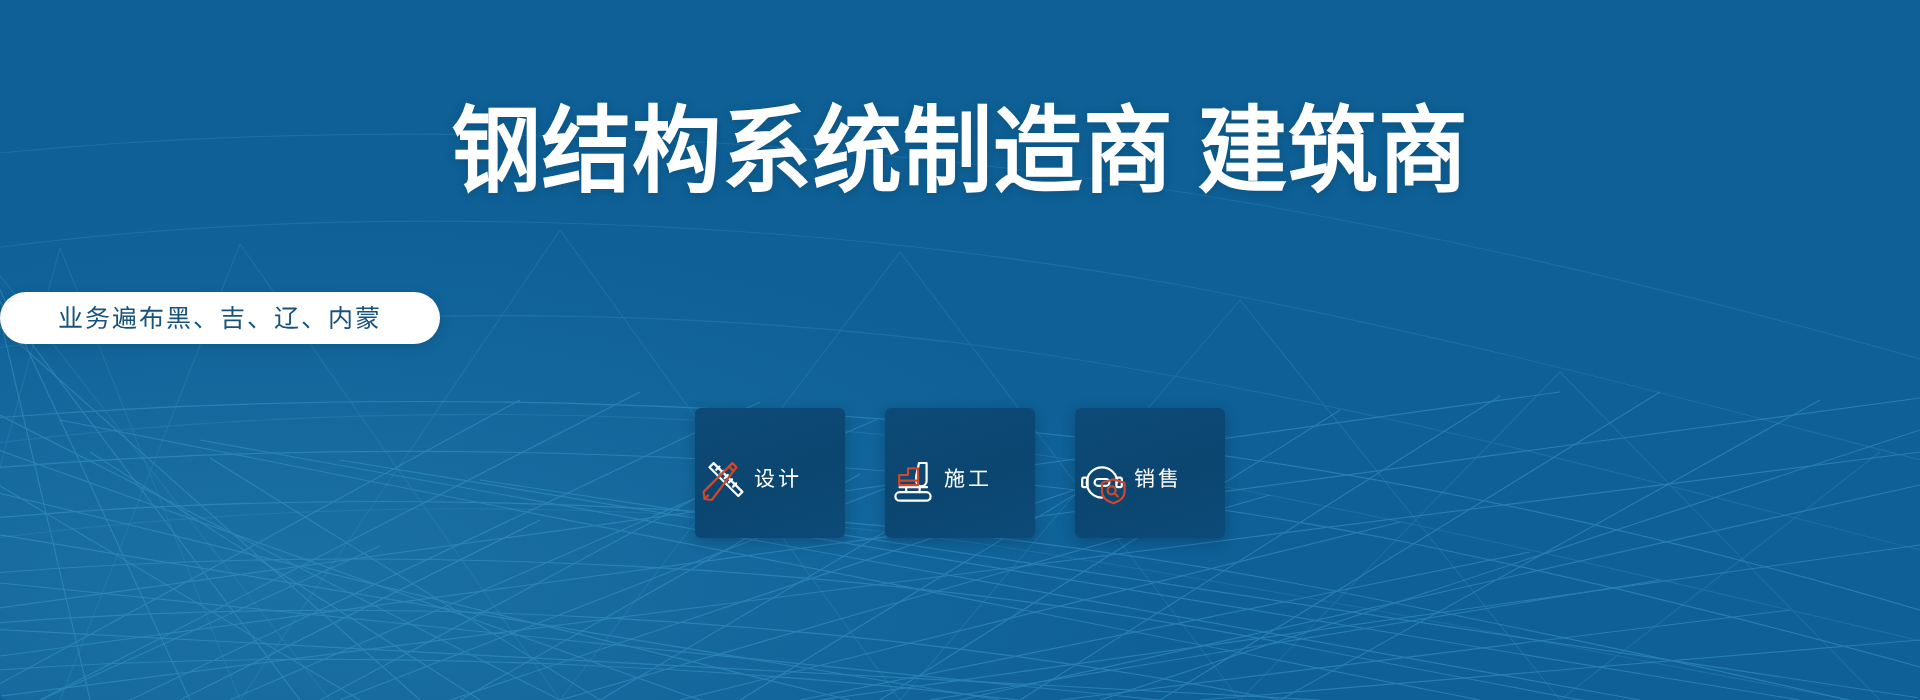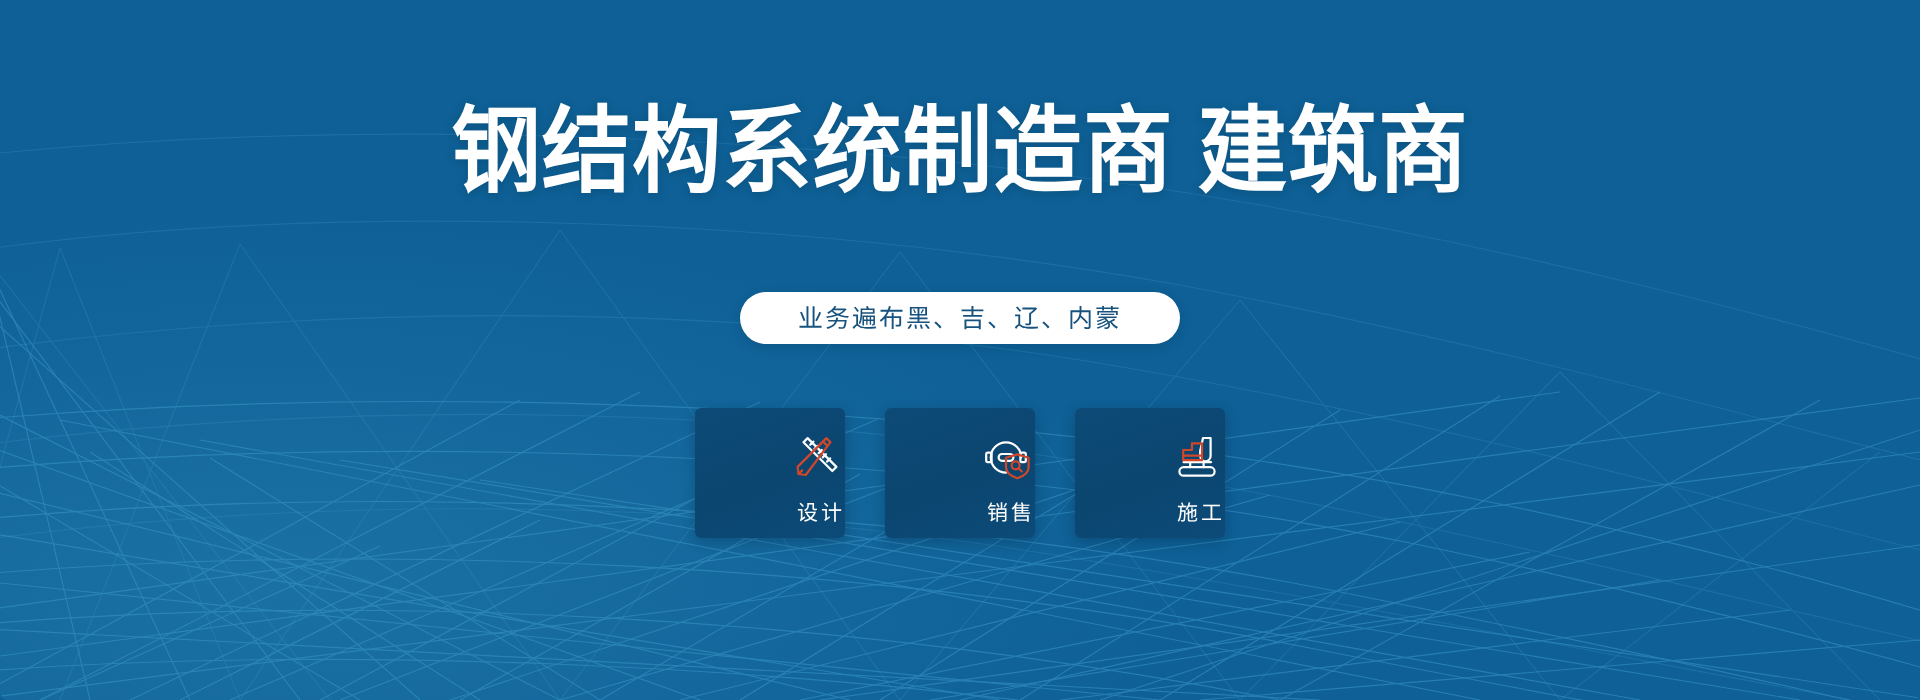--- a/index.html
+++ b/index.html
@@ -29,41 +29,41 @@
     text-align:center;color:#ffffff;
     font-size:95px;line-height:1;
     font-weight:bold;
     letter-spacing:1px;
     transform:scaleX(.94);
     white-space:nowrap;
     text-shadow:0 2px 10px rgba(4,45,72,.28);
   }
   .headline .gap{display:inline-block;width:26px;}
   
-  .pill-wrap{position:absolute;left:0;right:0;top:292px;display:flex;justify-content:center;}
+  .pill-wrap{position:absolute;left:0;right:0;top:292px;display:flex;justify-content:flex-start;}
   .pill{
     background:#ffffff;border-radius:30px;
     height:52px;line-height:52px;
     padding:0 58px;
     color:#17537e;
     font-size:25px;
     letter-spacing:2px;
     white-space:nowrap;
     box-shadow:0 3px 12px rgba(3,40,66,.18);
   }
   
   .cards{
     position:absolute;left:0;right:0;top:408px;
     display:flex;justify-content:center;gap:40px;
   }
   .card{
     width:150px;height:130px;
     background:linear-gradient(160deg,#0d4a77 0%,#0b4670 55%,#0c4a78 100%);
     border-radius:6px;
-    display:flex;flex-direction:column;align-items:flex-end;
+    display:flex;align-items:center;
     box-shadow:0 4px 14px rgba(3,34,58,.30);
   }
   .card .ico{height:62px;margin-top:18px;display:flex;align-items:center;justify-content:center;}
   .card .ico svg{display:block;}
   .card .cap{
     margin-top:8px;color:#ffffff;font-size:21px;letter-spacing:3px;
     text-indent:3px;
   }
 </style>
 </head>
@@ -186,50 +186,50 @@
         </svg>
       </div>
       <div class="cap">设计</div>
     </div>
 
 
     <div class="card">
       <div class="ico">
         <svg width="56" height="56" viewBox="0 0 56 56" fill="none" aria-hidden="true">
           <g stroke="#ffffff" stroke-width="2.2" stroke-linecap="round" stroke-linejoin="round">
+            <path d="M34.0 9.0 L41.6 9.0 L41.6 27.0 C 41.6 30.0 39.2 32.3 36.4 32.3 C 33.6 32.3 31.2 30.0 31.2 27.0 L 31.2 22.0 Z"></path>
+            <rect x="10.4" y="38.2" width="35.2" height="8.4" rx="4.2"></rect>
+            <path d="M14.6 33.2 L42.0 33.2"></path>
+            <path d="M21.2 33.2 L21.2 38.2"></path>
+            <path d="M34.6 33.2 L34.6 38.2"></path>
+          </g>
+          <g stroke="#d1472a" stroke-width="2.2" stroke-linecap="round" stroke-linejoin="round" fill="none">
+            <path d="M23.0 14.3 L33.0 14.3 L33.0 26.6 L14.2 26.6 L14.2 21.0 L23.0 21.0 Z"></path>
+            <path d="M14.2 26.6 L14.2 31.2 L33.0 31.2 L33.0 26.6"></path>
+          </g>
+        </svg>
+      </div>
+      <div class="cap">施工</div>
+    </div>
+
+    <div class="card">
+      <div class="ico">
+        <svg width="56" height="56" viewBox="0 0 56 56" fill="none" aria-hidden="true">
+          <g stroke="#ffffff" stroke-width="2.2" stroke-linecap="round" stroke-linejoin="round">
             <path d="M11.8 28.5 A 15.2 15.2 0 0 1 42.2 28.5"></path>
             <path d="M11.8 28.5 A 15.2 15.2 0 0 0 27 43.7"></path>
             <rect x="7.2" y="23.6" width="5.4" height="9.6" rx="1.6"></rect>
             <rect x="41.4" y="23.6" width="5.4" height="9.6" rx="1.6"></rect>
             <rect x="19.6" y="25.0" width="14.8" height="6.8" rx="3.4"></rect>
           </g>
           <g stroke="#d1472a" stroke-width="2.2" stroke-linecap="round" stroke-linejoin="round" fill="none">
             <path d="M38.3 25.4 L49.6 28.8 L49.6 38.2 C 49.6 43.3 44.8 47.1 38.3 49.3 C 31.8 47.1 27 43.3 27 38.2 L 27 28.8 Z"></path>
             <circle cx="36.6" cy="36.3" r="4.0"></circle>
             <path d="M39.6 39.3 L42.8 42.5"></path>
           </g>
         </svg>
       </div>
       <div class="cap">销售</div>
     </div>
 
-    <div class="card">
-      <div class="ico">
-        <svg width="56" height="56" viewBox="0 0 56 56" fill="none" aria-hidden="true">
-          <g stroke="#ffffff" stroke-width="2.2" stroke-linecap="round" stroke-linejoin="round">
-            <path d="M34.0 9.0 L41.6 9.0 L41.6 27.0 C 41.6 30.0 39.2 32.3 36.4 32.3 C 33.6 32.3 31.2 30.0 31.2 27.0 L 31.2 22.0 Z"></path>
-            <rect x="10.4" y="38.2" width="35.2" height="8.4" rx="4.2"></rect>
-            <path d="M14.6 33.2 L42.0 33.2"></path>
-            <path d="M21.2 33.2 L21.2 38.2"></path>
-            <path d="M34.6 33.2 L34.6 38.2"></path>
-          </g>
-          <g stroke="#d1472a" stroke-width="2.2" stroke-linecap="round" stroke-linejoin="round" fill="none">
-            <path d="M23.0 14.3 L33.0 14.3 L33.0 26.6 L14.2 26.6 L14.2 21.0 L23.0 21.0 Z"></path>
-            <path d="M14.2 26.6 L14.2 31.2 L33.0 31.2 L33.0 26.6"></path>
-          </g>
-        </svg>
-      </div>
-      <div class="cap">施工</div>
-    </div>
-
 
   </div>
 </div>
 
 </body></html>

